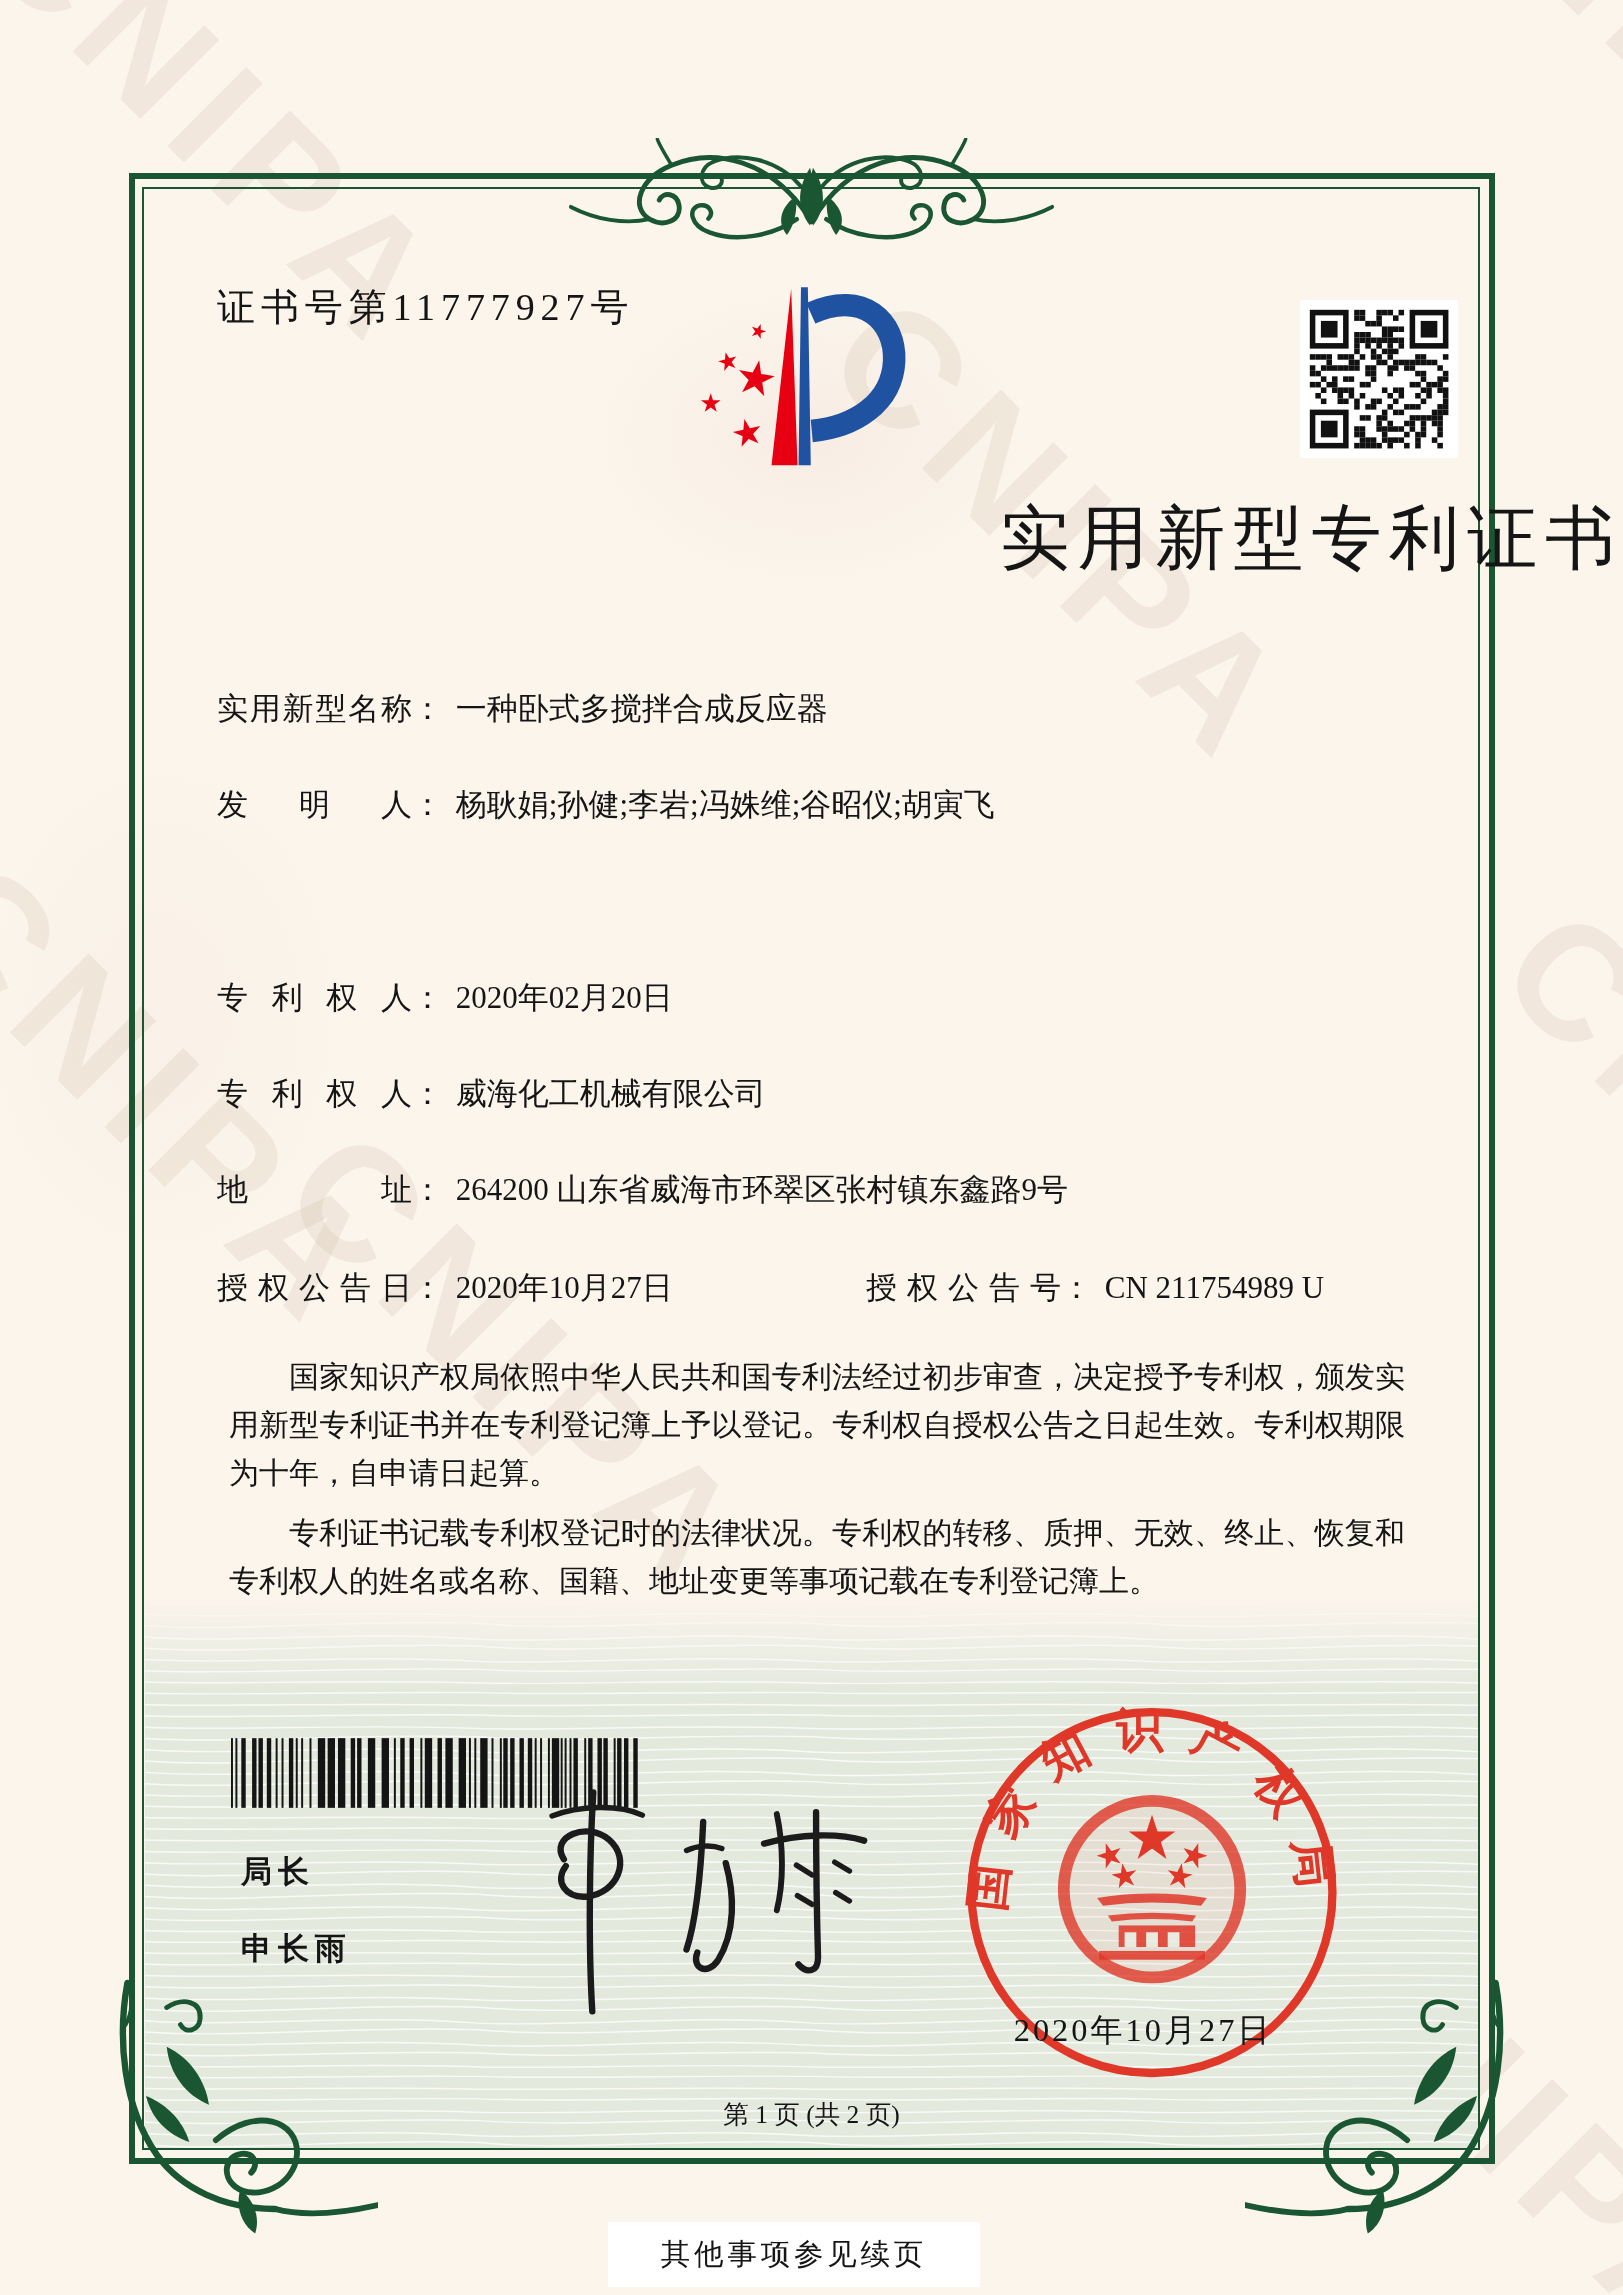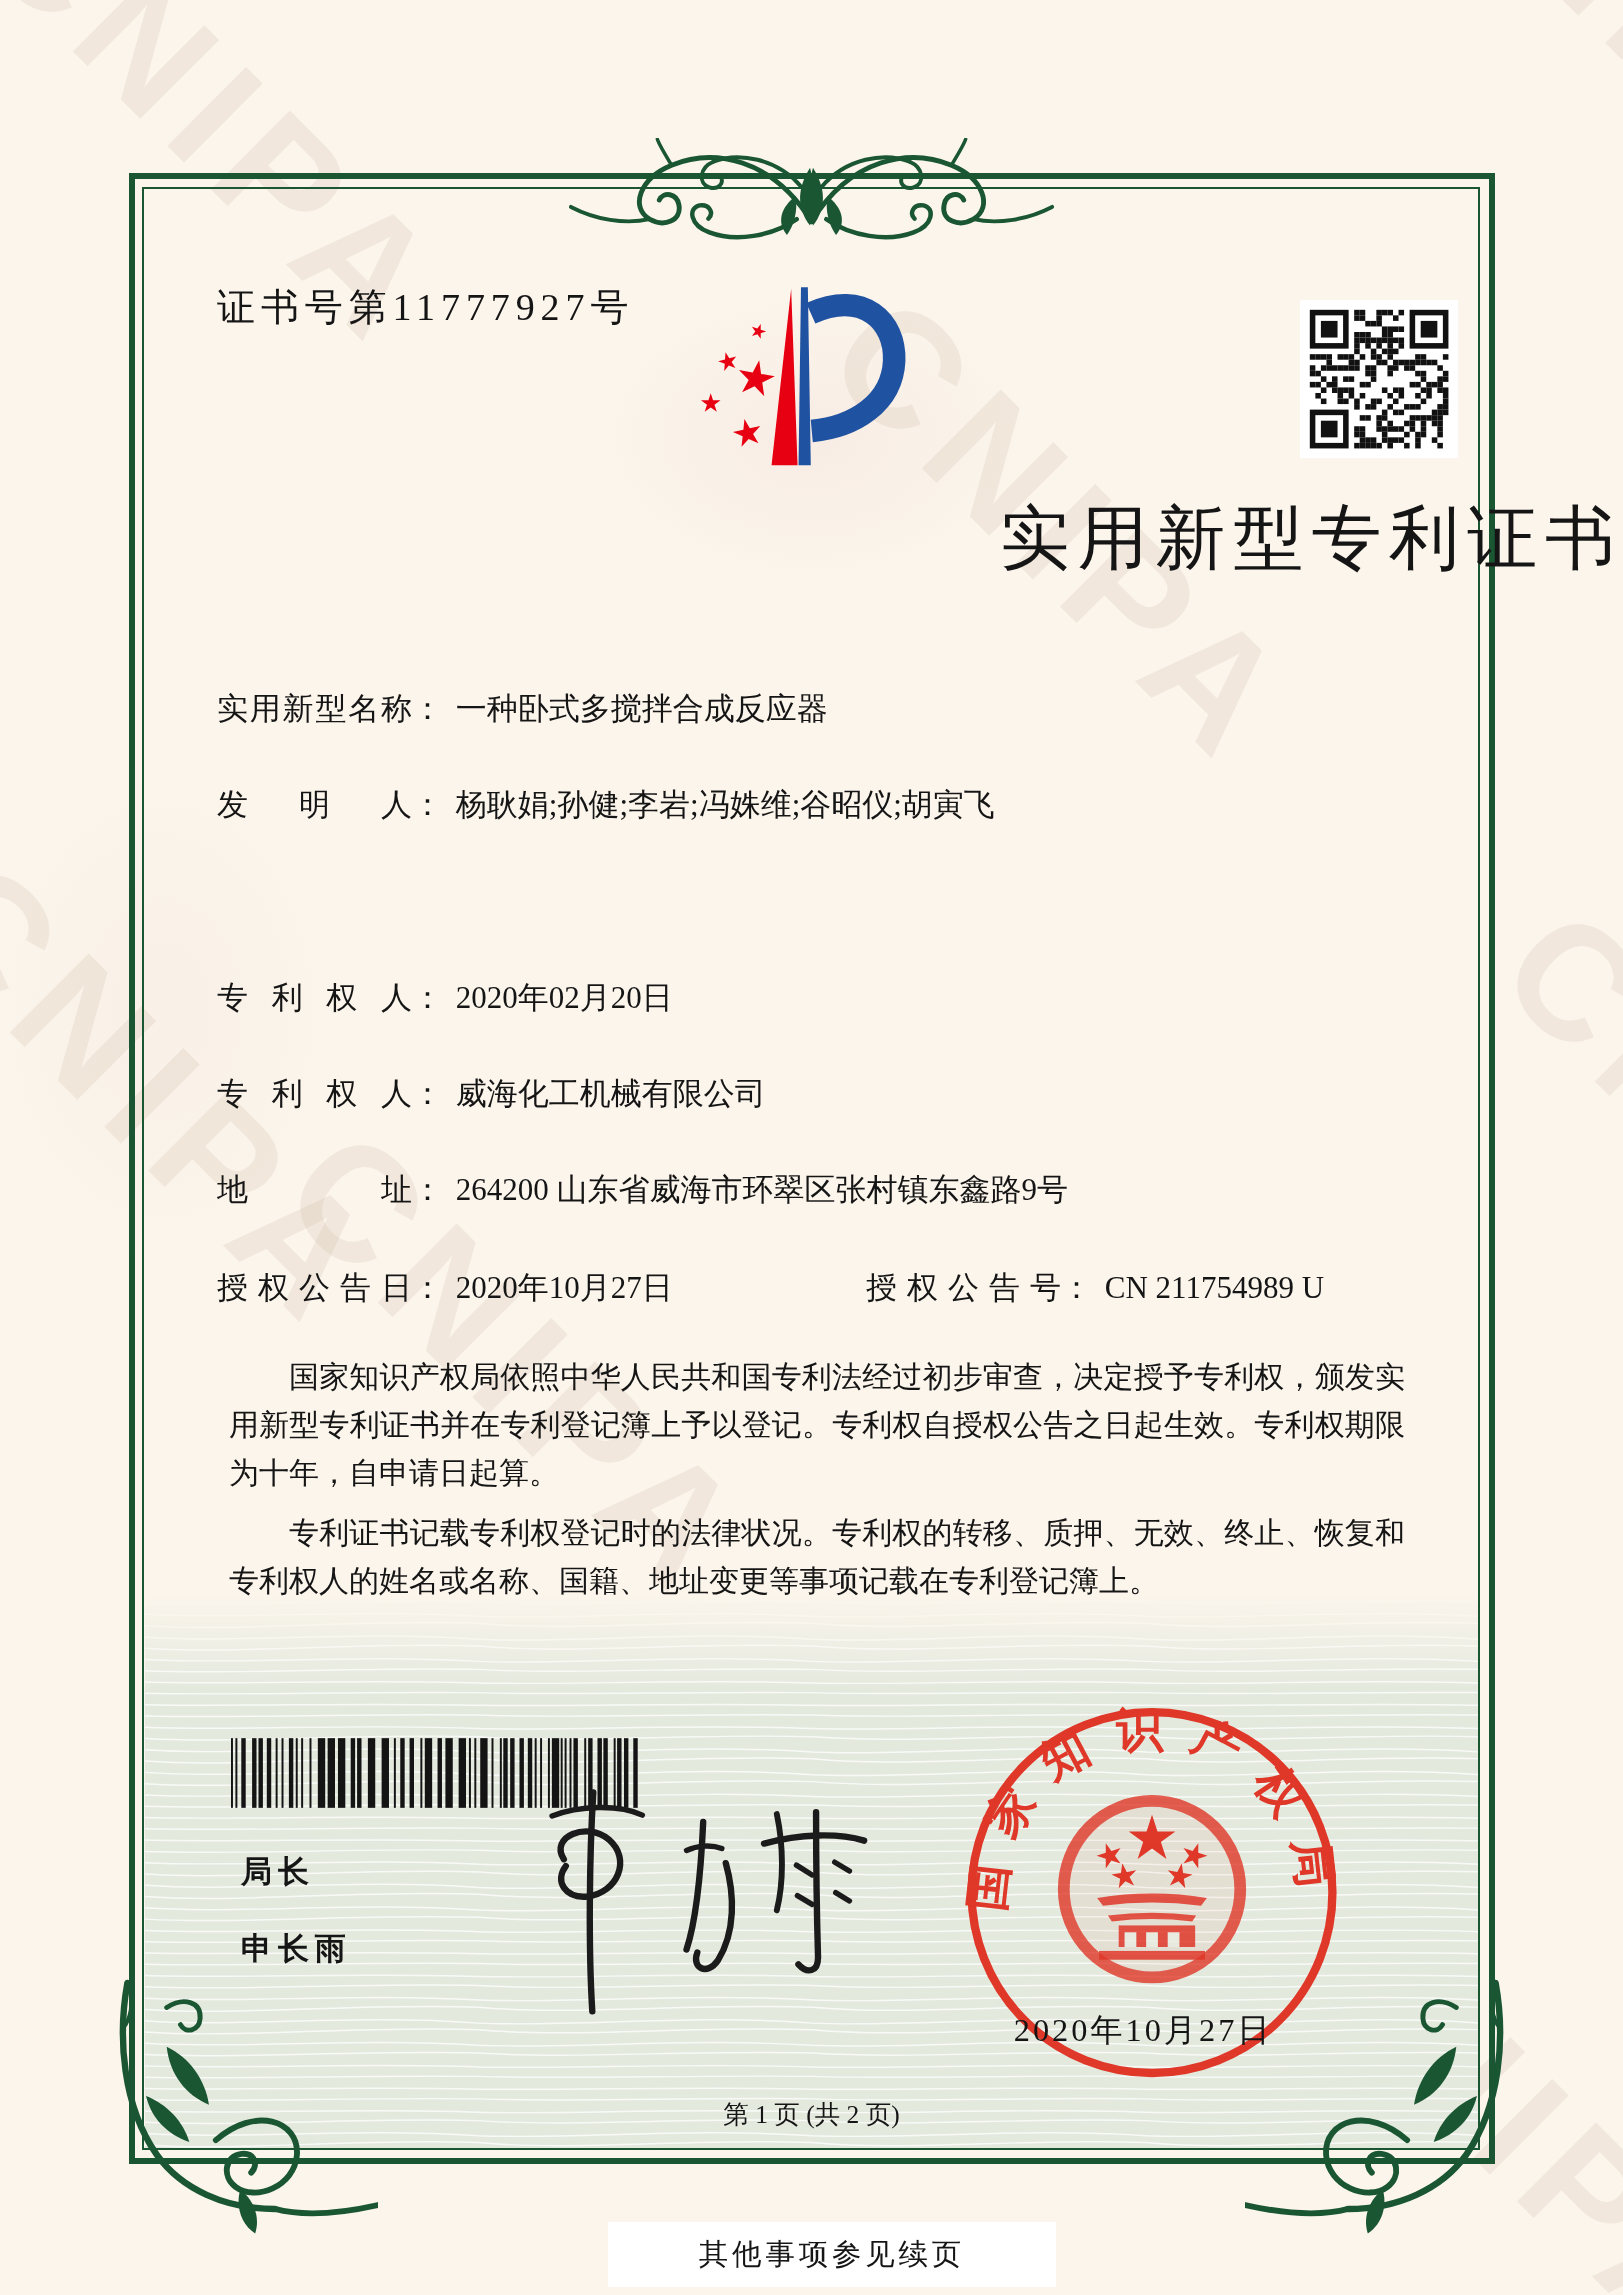--- a/index.html
+++ b/index.html
@@ -40,21 +40,21 @@
   
   .barcode{left:231px;top:1738px;}
   .barcode rect{fill:#141414;}
   
   .pos-label{left:241px;top:1851px;font-size:31px;font-weight:600;letter-spacing:5.9px;
     font-family:"Liberation Sans","DejaVu Sans",sans-serif;}
   .signer{left:241px;top:1928px;font-size:31px;font-weight:600;letter-spacing:5.9px;
     font-family:"Liberation Sans","DejaVu Sans",sans-serif;}
   
   .page-info{left:0;right:0;top:2097px;text-align:center;font-size:25.5px;}
-  .cont-box{left:608px;top:2222px;width:448px;height:65px;background:#ffffff;
+  .cont-box{left:608px;top:2222px;width:372px;height:65px;background:#ffffff;
     text-align:center;font-size:29.4px;line-height:65px;letter-spacing:3.9px;}
   .seal-date{font-size:66px;letter-spacing:6px;fill:#141414;}
   svg{display:block;}
 </style>
 </head>
 <body>
 
 <div class="page">
 
   <span class="wm" style="left:-74px;top:19.6px">CNIPA</span>

